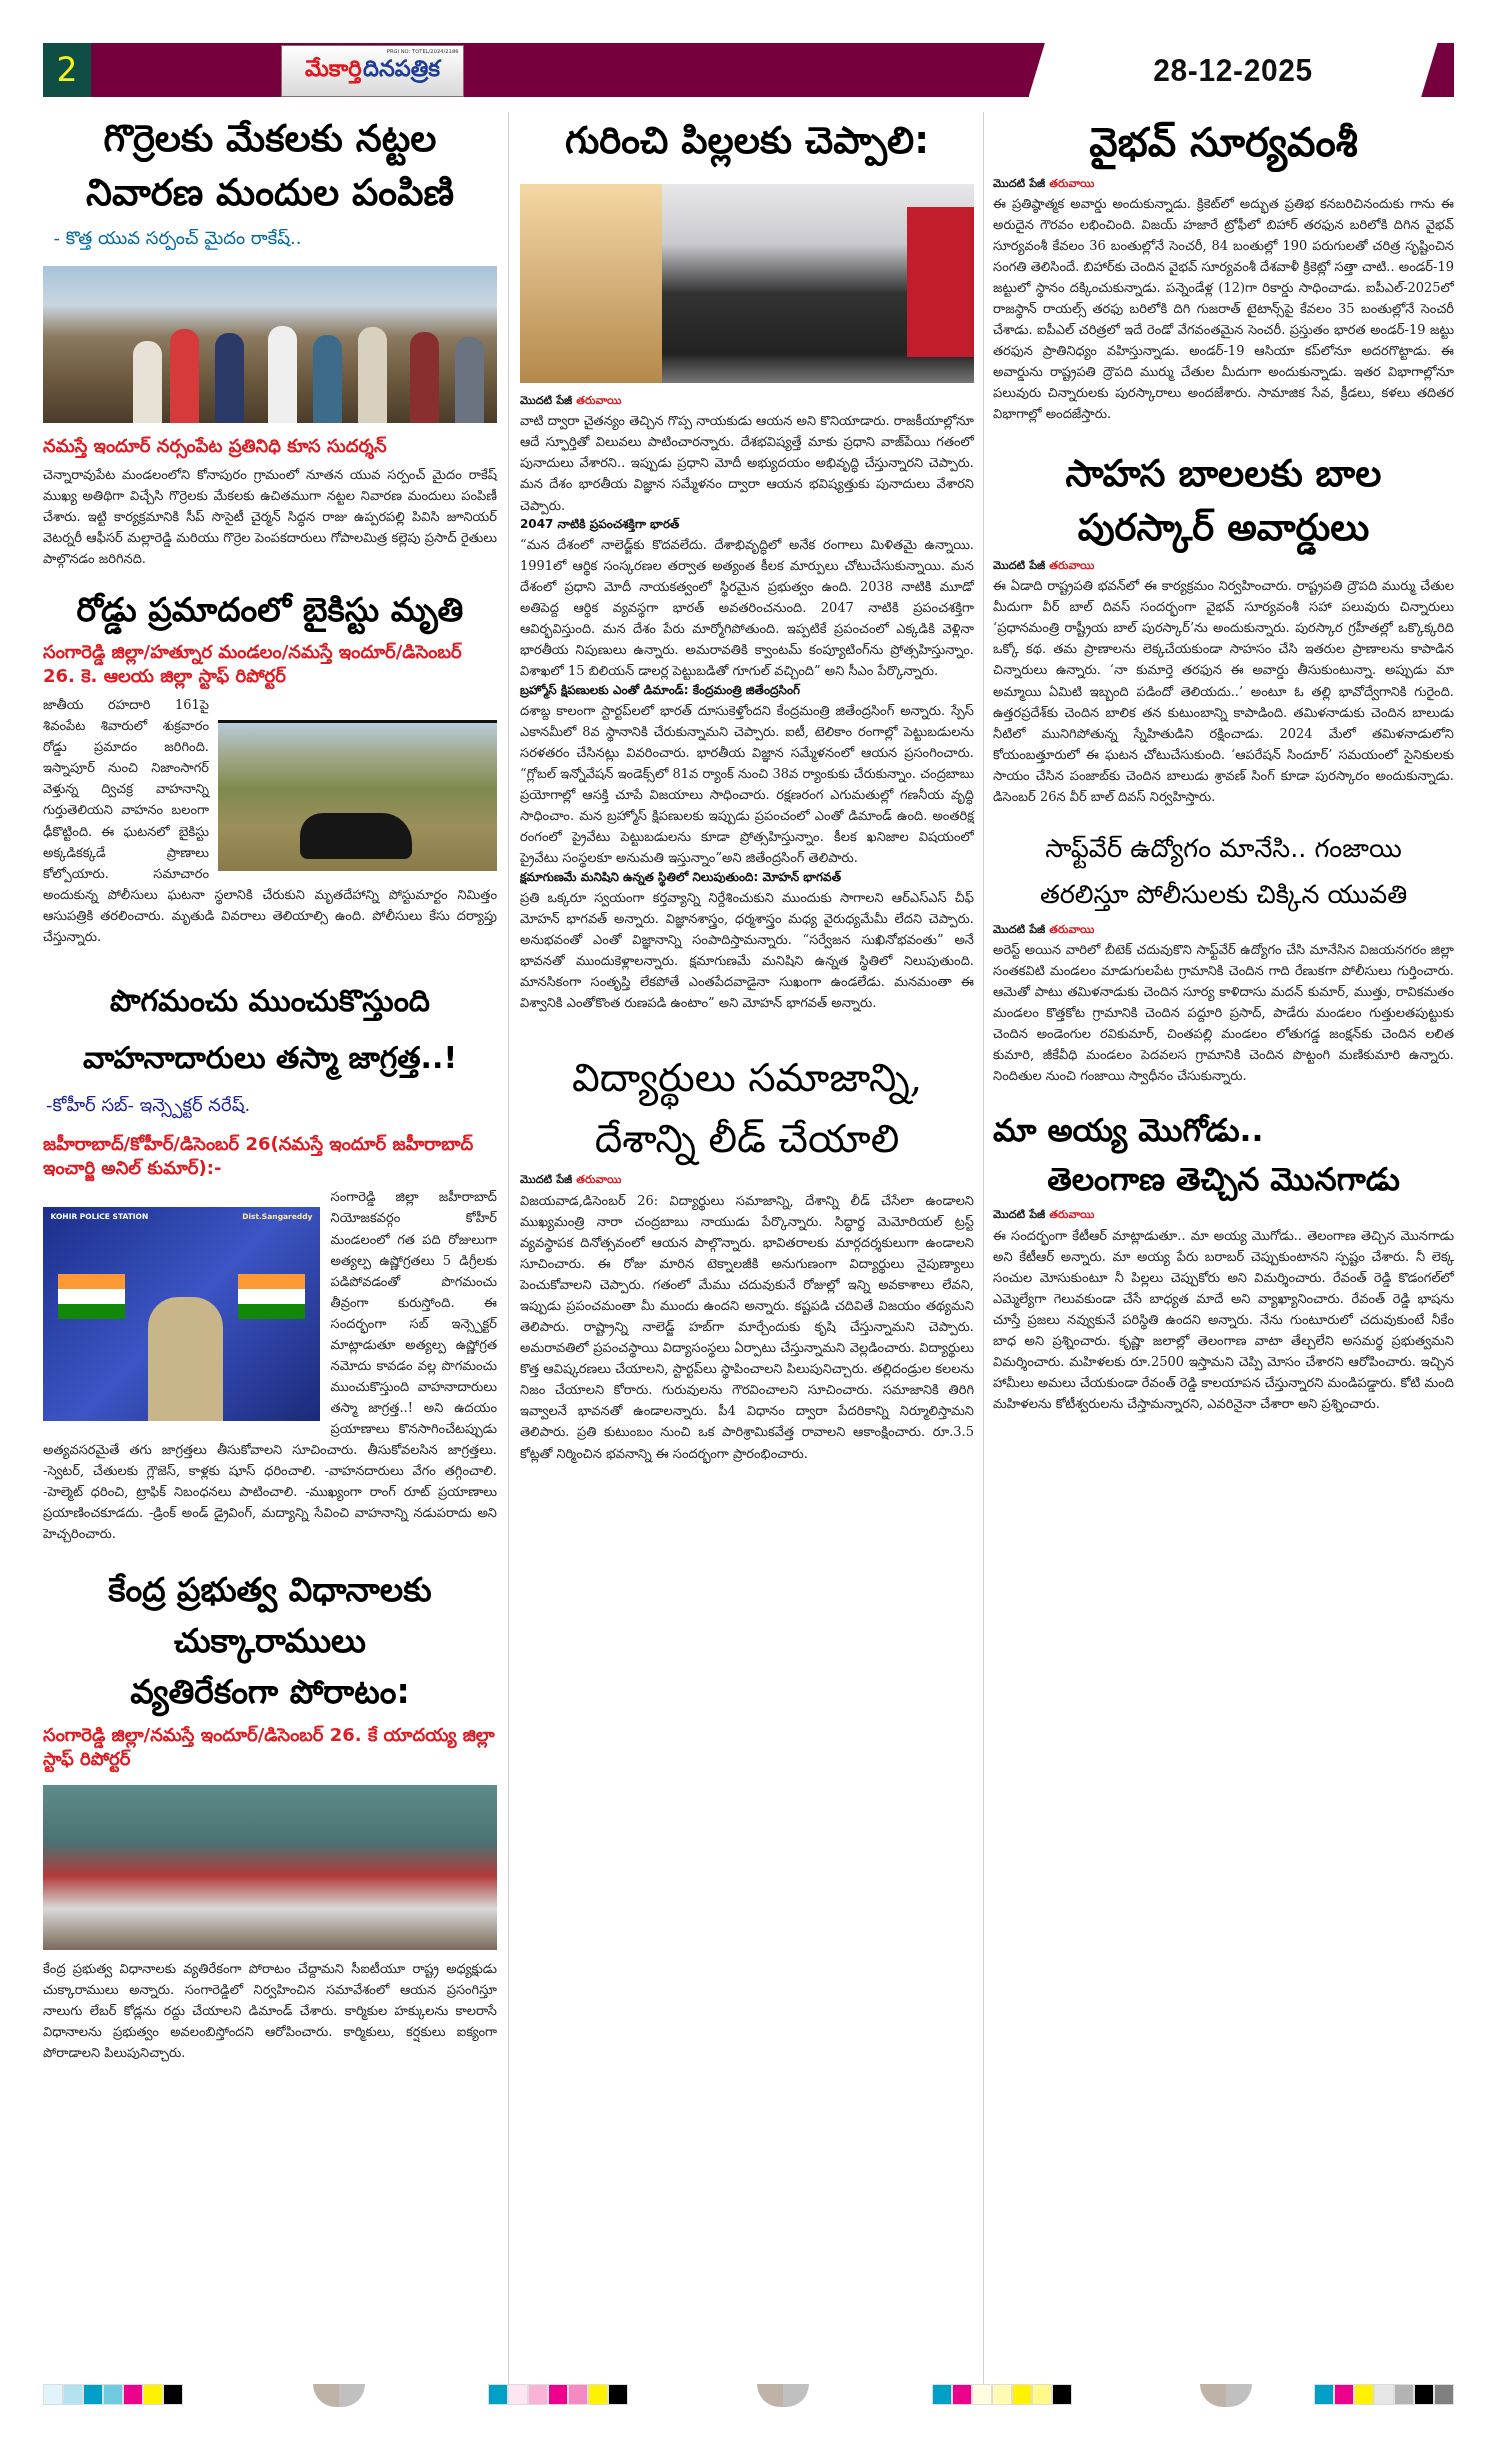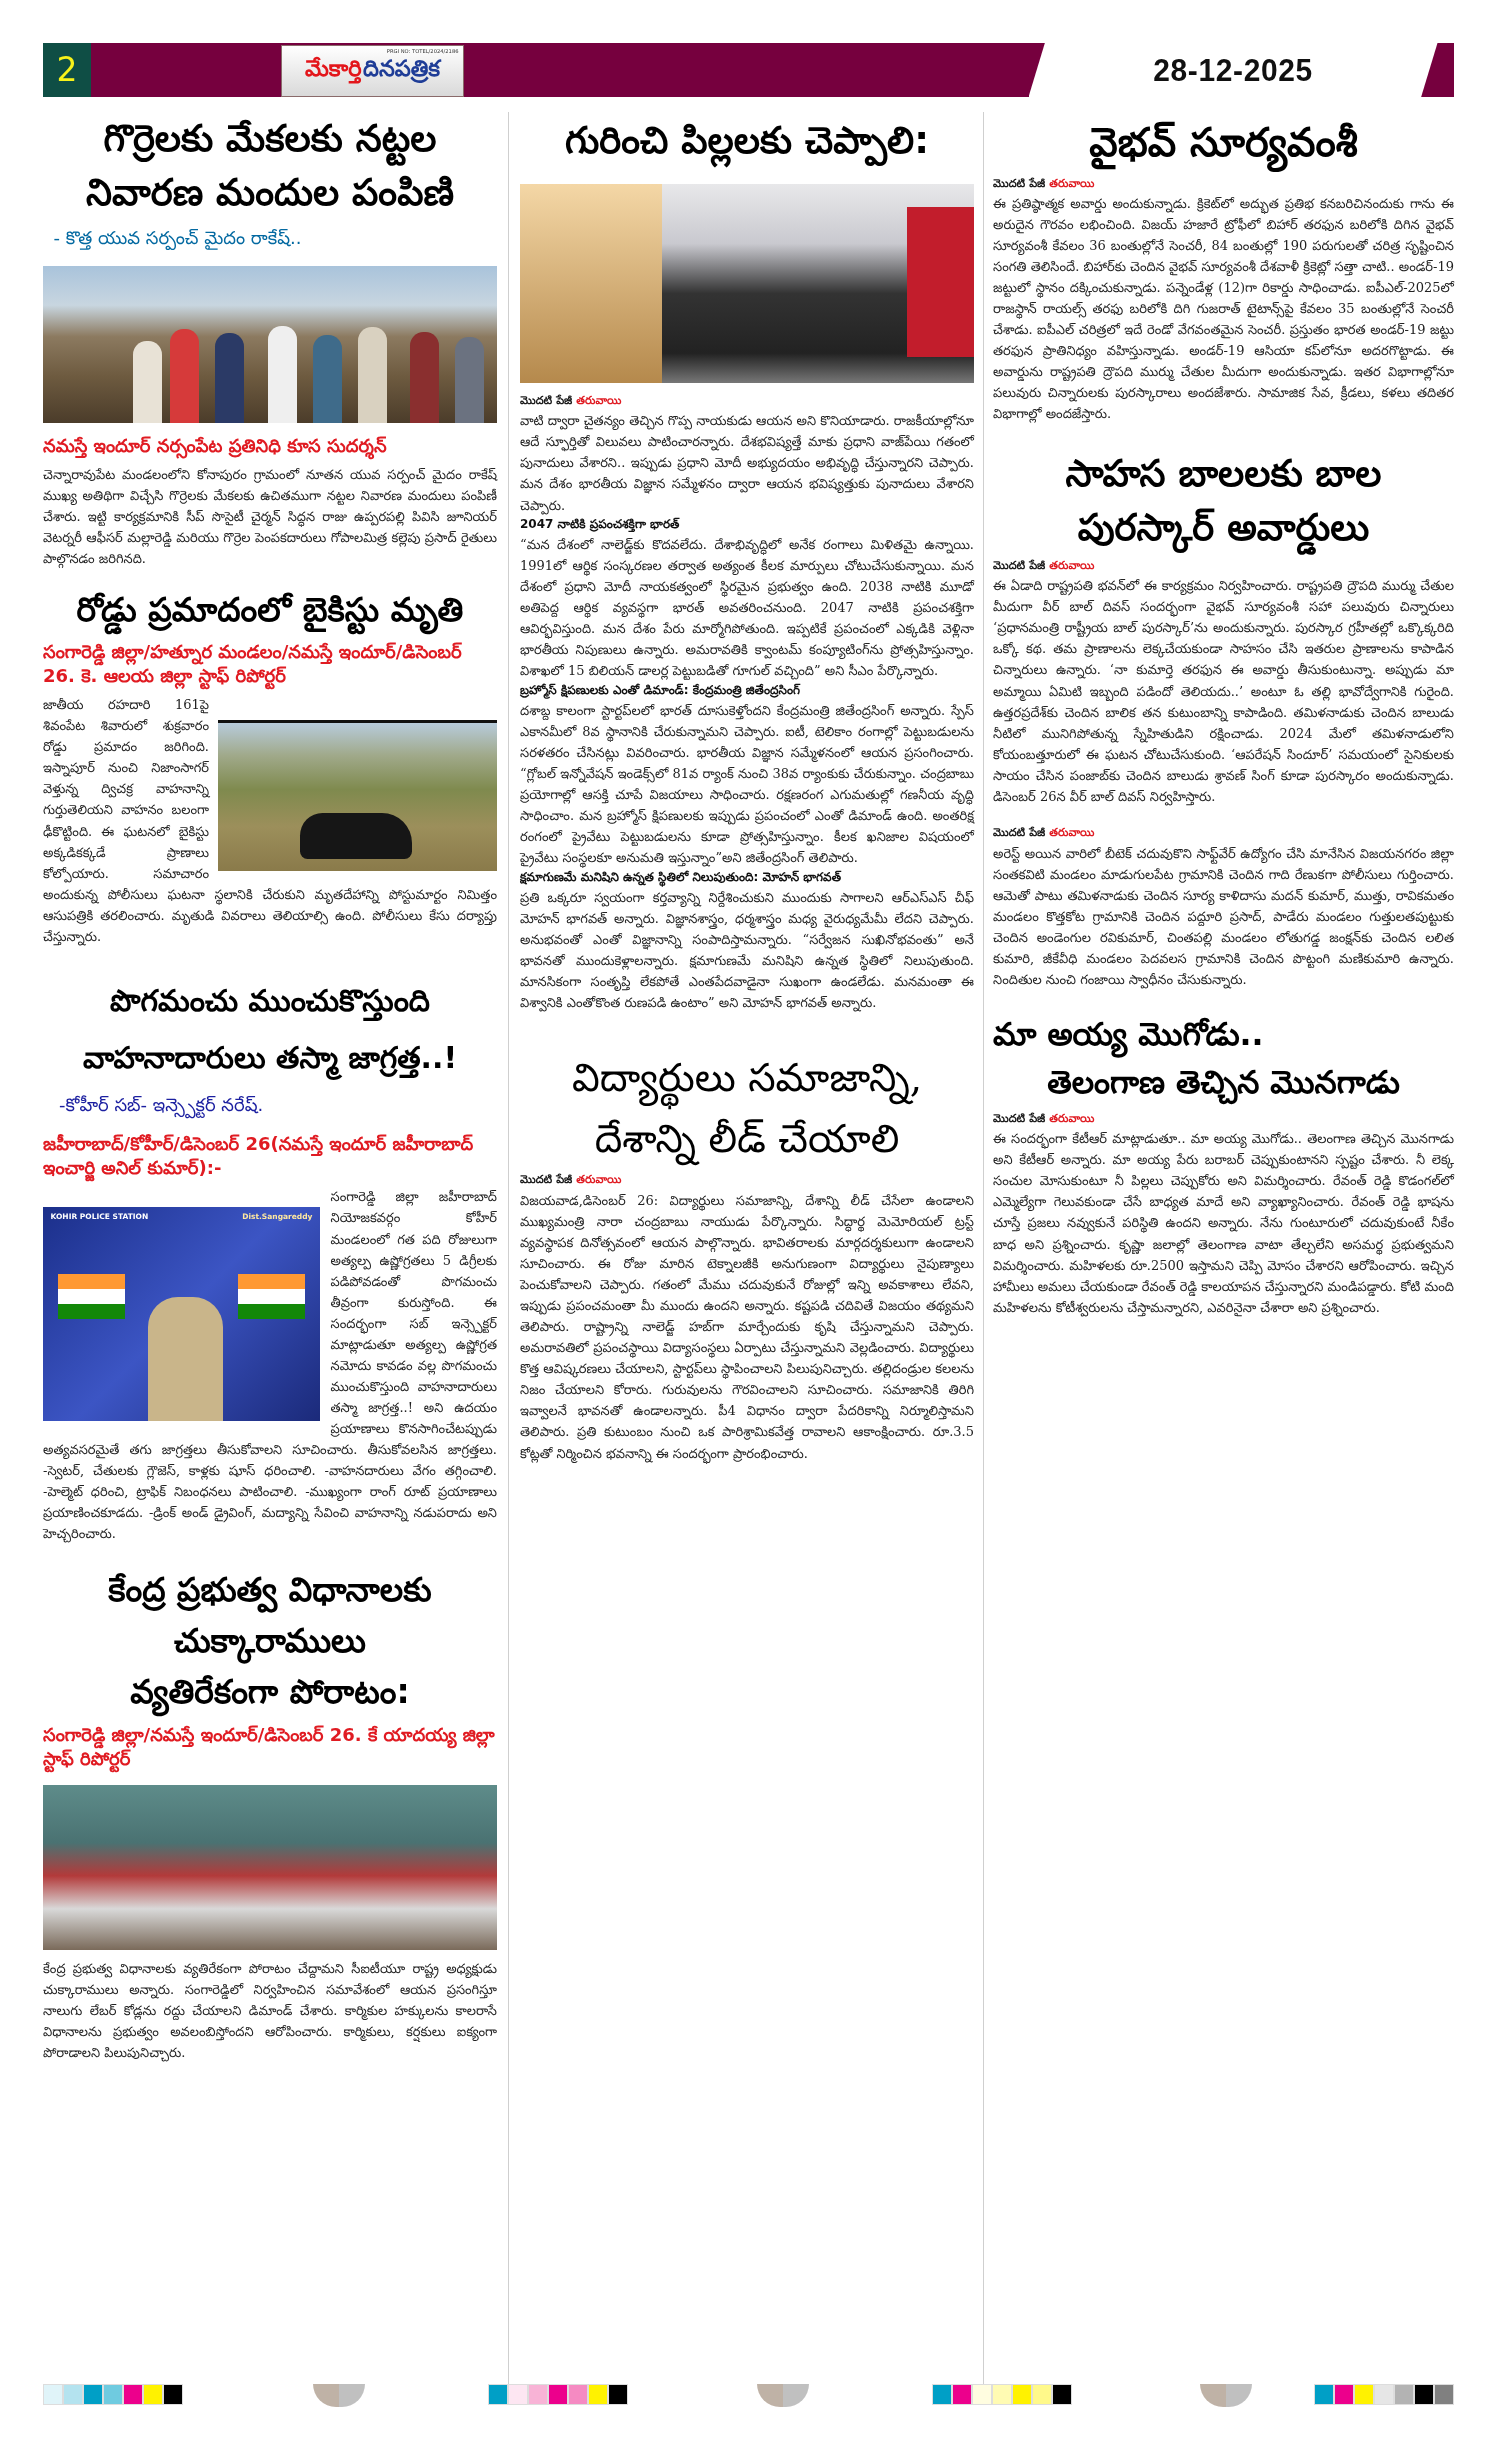--- a/index.html
+++ b/index.html
@@ -104,21 +104,21 @@
       </div>
     <p class="body">జాతీయ రహదారి 161పై శివంపేట శివారులో శుక్రవారం రోడ్డు ప్రమాదం జరిగింది. ఇస్నాపూర్ నుంచి నిజాంసాగర్ వెళ్తున్న ద్విచక్ర వాహనాన్ని గుర్తుతెలియని వాహనం బలంగా ఢీకొట్టింది. ఈ ఘటనలో బైకిస్టు అక్కడికక్కడే ప్రాణాలు కోల్పోయారు. సమాచారం అందుకున్న పోలీసులు ఘటనా స్థలానికి చేరుకుని మృతదేహాన్ని పోస్టుమార్టం నిమిత్తం ఆసుపత్రికి తరలించారు. మృతుడి వివరాలు తెలియాల్సి ఉంది. పోలీసులు కేసు దర్యాప్తు చేస్తున్నారు.</p>
     <div class="clear"></div>
   </article>
 
   <article style="margin-top:25.5px">
     <h1 class="headline h-s" style="line-height:1.9">
       <div>పొగమంచు ముంచుకొస్తుంది</div>
       <div>వాహనాదారులు తస్మా జాగ్రత్త..!</div>
     </h1>
-    <div class="byline-blue" style="color:#1b1fa0;margin-left:16px">-కోహీర్ సబ్- ఇన్స్పెక్టర్ నరేష్.</div>
+    <div class="byline-blue" style="color:#1b1fa0;margin-left:3px">-కోహీర్ సబ్- ఇన్స్పెక్టర్ నరేష్.</div>
     <div class="dateline-red">జహీరాబాద్/కోహీర్/డిసెంబర్ 26(నమస్తే ఇందూర్ జహీరాబాద్ ఇంచార్జి అనిల్ కుమార్):-</div>
     <div class="photo photo-police">
       <span class="label-l">KOHIR POLICE STATION</span>
       <span class="label-r">Dist.Sangareddy</span>
       <div class="flag" style="left:15px"></div>
       <div class="flag" style="right:15px"></div>
       <div class="officer"></div>
     </div>
     <p class="body">సంగారెడ్డి జిల్లా జహీరాబాద్ నియోజకవర్గం కోహీర్ మండలంలో గత పది రోజులుగా అత్యల్ప ఉష్ణోగ్రతలు 5 డిగ్రీలకు పడిపోవడంతో పొగమంచు తీవ్రంగా కురుస్తోంది. ఈ సందర్భంగా సబ్ ఇన్స్పెక్టర్ మాట్లాడుతూ అత్యల్ప ఉష్ణోగ్రత నమోదు కావడం వల్ల పొగమంచు ముంచుకొస్తుంది వాహనాదారులు తస్మా జాగ్రత్త..! అని ఉదయం ప్రయాణాలు కొనసాగించేటప్పుడు అత్యవసరమైతే తగు జాగ్రత్తలు తీసుకోవాలని సూచించారు. తీసుకోవలసిన జాగ్రత్తలు. -స్వెటర్, చేతులకు గ్లౌజెస్, కాళ్లకు షూస్ ధరించాలి. -వాహనదారులు వేగం తగ్గించాలి. -హెల్మెట్ ధరించి, ట్రాఫిక్ నిబంధనలు పాటించాలి. -ముఖ్యంగా రాంగ్ రూట్ ప్రయాణాలు ప్రయాణించకూడదు. -డ్రింక్ అండ్ డ్రైవింగ్, మద్యాన్ని సేవించి వాహనాన్ని నడుపరాదు అని హెచ్చరించారు.</p>
     <div class="clear"></div>
@@ -189,20 +189,24 @@
       <div>పురస్కార్ అవార్డులు</div>
     </h1>
     <div class="kicker">
       <span>మొదటి పేజీ</span>
       <span class="red">తరువాయి</span>
     </div>
     <p class="body">ఈ ఏడాది రాష్ట్రపతి భవన్‌లో ఈ కార్యక్రమం నిర్వహించారు. రాష్ట్రపతి ద్రౌపది ముర్ము చేతుల మీదుగా వీర్ బాల్ దివస్ సందర్భంగా వైభవ్ సూర్యవంశీ సహా పలువురు చిన్నారులు ‘ప్రధానమంత్రి రాష్ట్రీయ బాల్ పురస్కార్’ను అందుకున్నారు. పురస్కార గ్రహీతల్లో ఒక్కొక్కరిది ఒక్కో కథ. తమ ప్రాణాలను లెక్కచేయకుండా సాహసం చేసి ఇతరుల ప్రాణాలను కాపాడిన చిన్నారులు ఉన్నారు. ‘నా కుమార్తె తరఫున ఈ అవార్డు తీసుకుంటున్నా. అప్పుడు మా అమ్మాయి ఏమిటి ఇబ్బంది పడిందో తెలియదు..’ అంటూ ఓ తల్లి భావోద్వేగానికి గురైంది. ఉత్తరప్రదేశ్‌కు చెందిన బాలిక తన కుటుంబాన్ని కాపాడింది. తమిళనాడుకు చెందిన బాలుడు నీటిలో మునిగిపోతున్న స్నేహితుడిని రక్షించాడు. 2024 మేలో తమిళనాడులోని కోయంబత్తూరులో ఈ ఘటన చోటుచేసుకుంది. ‘ఆపరేషన్ సిందూర్’ సమయంలో సైనికులకు సాయం చేసిన పంజాబ్‌కు చెందిన బాలుడు శ్రావణ్ సింగ్ కూడా పురస్కారం అందుకున్నాడు. డిసెంబర్ 26న వీర్ బాల్ దివస్ నిర్వహిస్తారు.</p>
   </article>
 
   <article style="margin-top:19.5px">
+    <h1 class="headline" style="font-size:25.5px;font-weight:normal;line-height:1.8">
+      <div>సాఫ్ట్‌వేర్ ఉద్యోగం మానేసి.. గంజాయి</div>
+      <div>తరలిస్తూ పోలీసులకు చిక్కిన యువతి</div>
+    </h1>
     <div class="kicker">
       <span>మొదటి పేజీ</span>
       <span class="red">తరువాయి</span>
     </div>
     <p class="body">అరెస్ట్ అయిన వారిలో బీటెక్ చదువుకొని సాఫ్ట్‌వేర్ ఉద్యోగం చేసి మానేసిన విజయనగరం జిల్లా సంతకవిటి మండలం మాడుగులపేట గ్రామానికి చెందిన గాది రేణుకగా పోలీసులు గుర్తించారు. ఆమెతో పాటు తమిళనాడుకు చెందిన సూర్య కాళిదాసు మదన్ కుమార్, ముత్తు, రావికమతం మండలం కొత్తకోట గ్రామానికి చెందిన పద్దూరి ప్రసాద్, పాడేరు మండలం గుత్తులతపుట్టుకు చెందిన అండెంగుల రవికుమార్, చింతపల్లి మండలం లోతుగడ్డ జంక్షన్‌కు చెందిన లలిత కుమారి, జీకేవీధి మండలం పెదవలస గ్రామానికి చెందిన పొట్టంగి మణికుమారి ఉన్నారు. నిందితుల నుంచి గంజాయి స్వాధీనం చేసుకున్నారు.</p>
   </article>
 
   <article style="margin-top:19.5px">
     <h1 class="headline" style="font-size:31.5px;line-height:1.55">
       <div style="text-align:left">మా అయ్య మొగోడు..</div>

